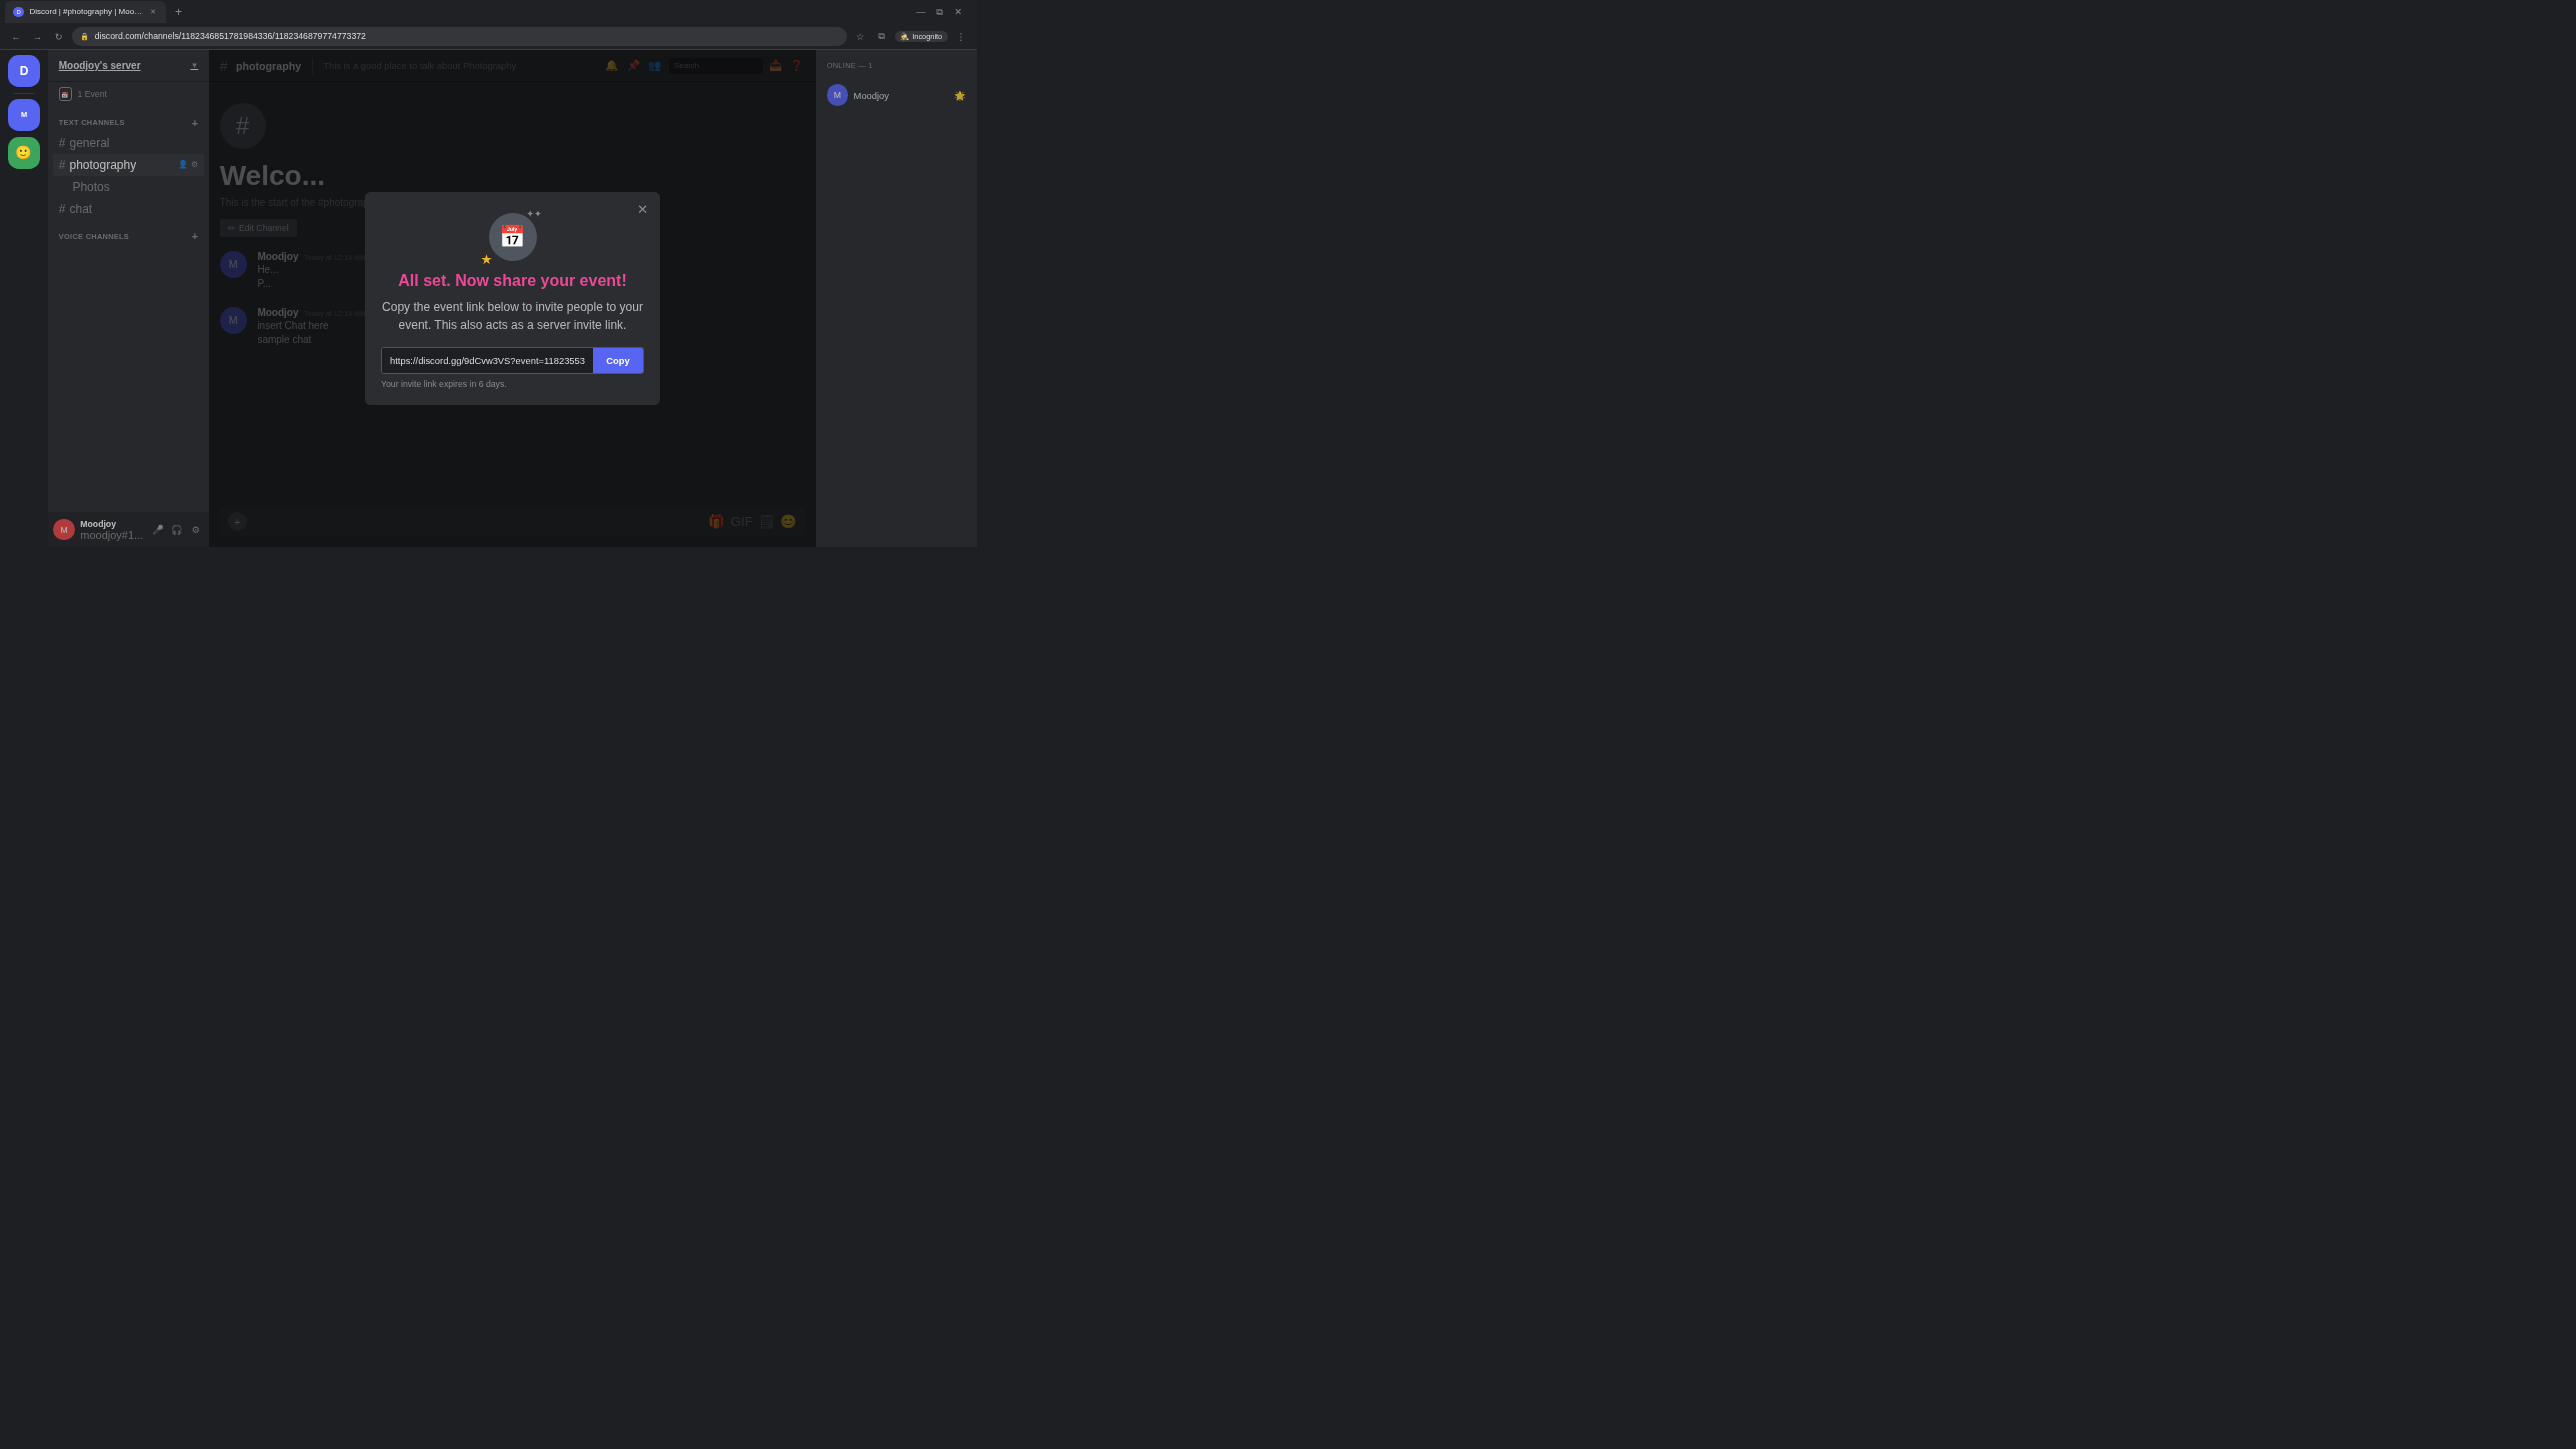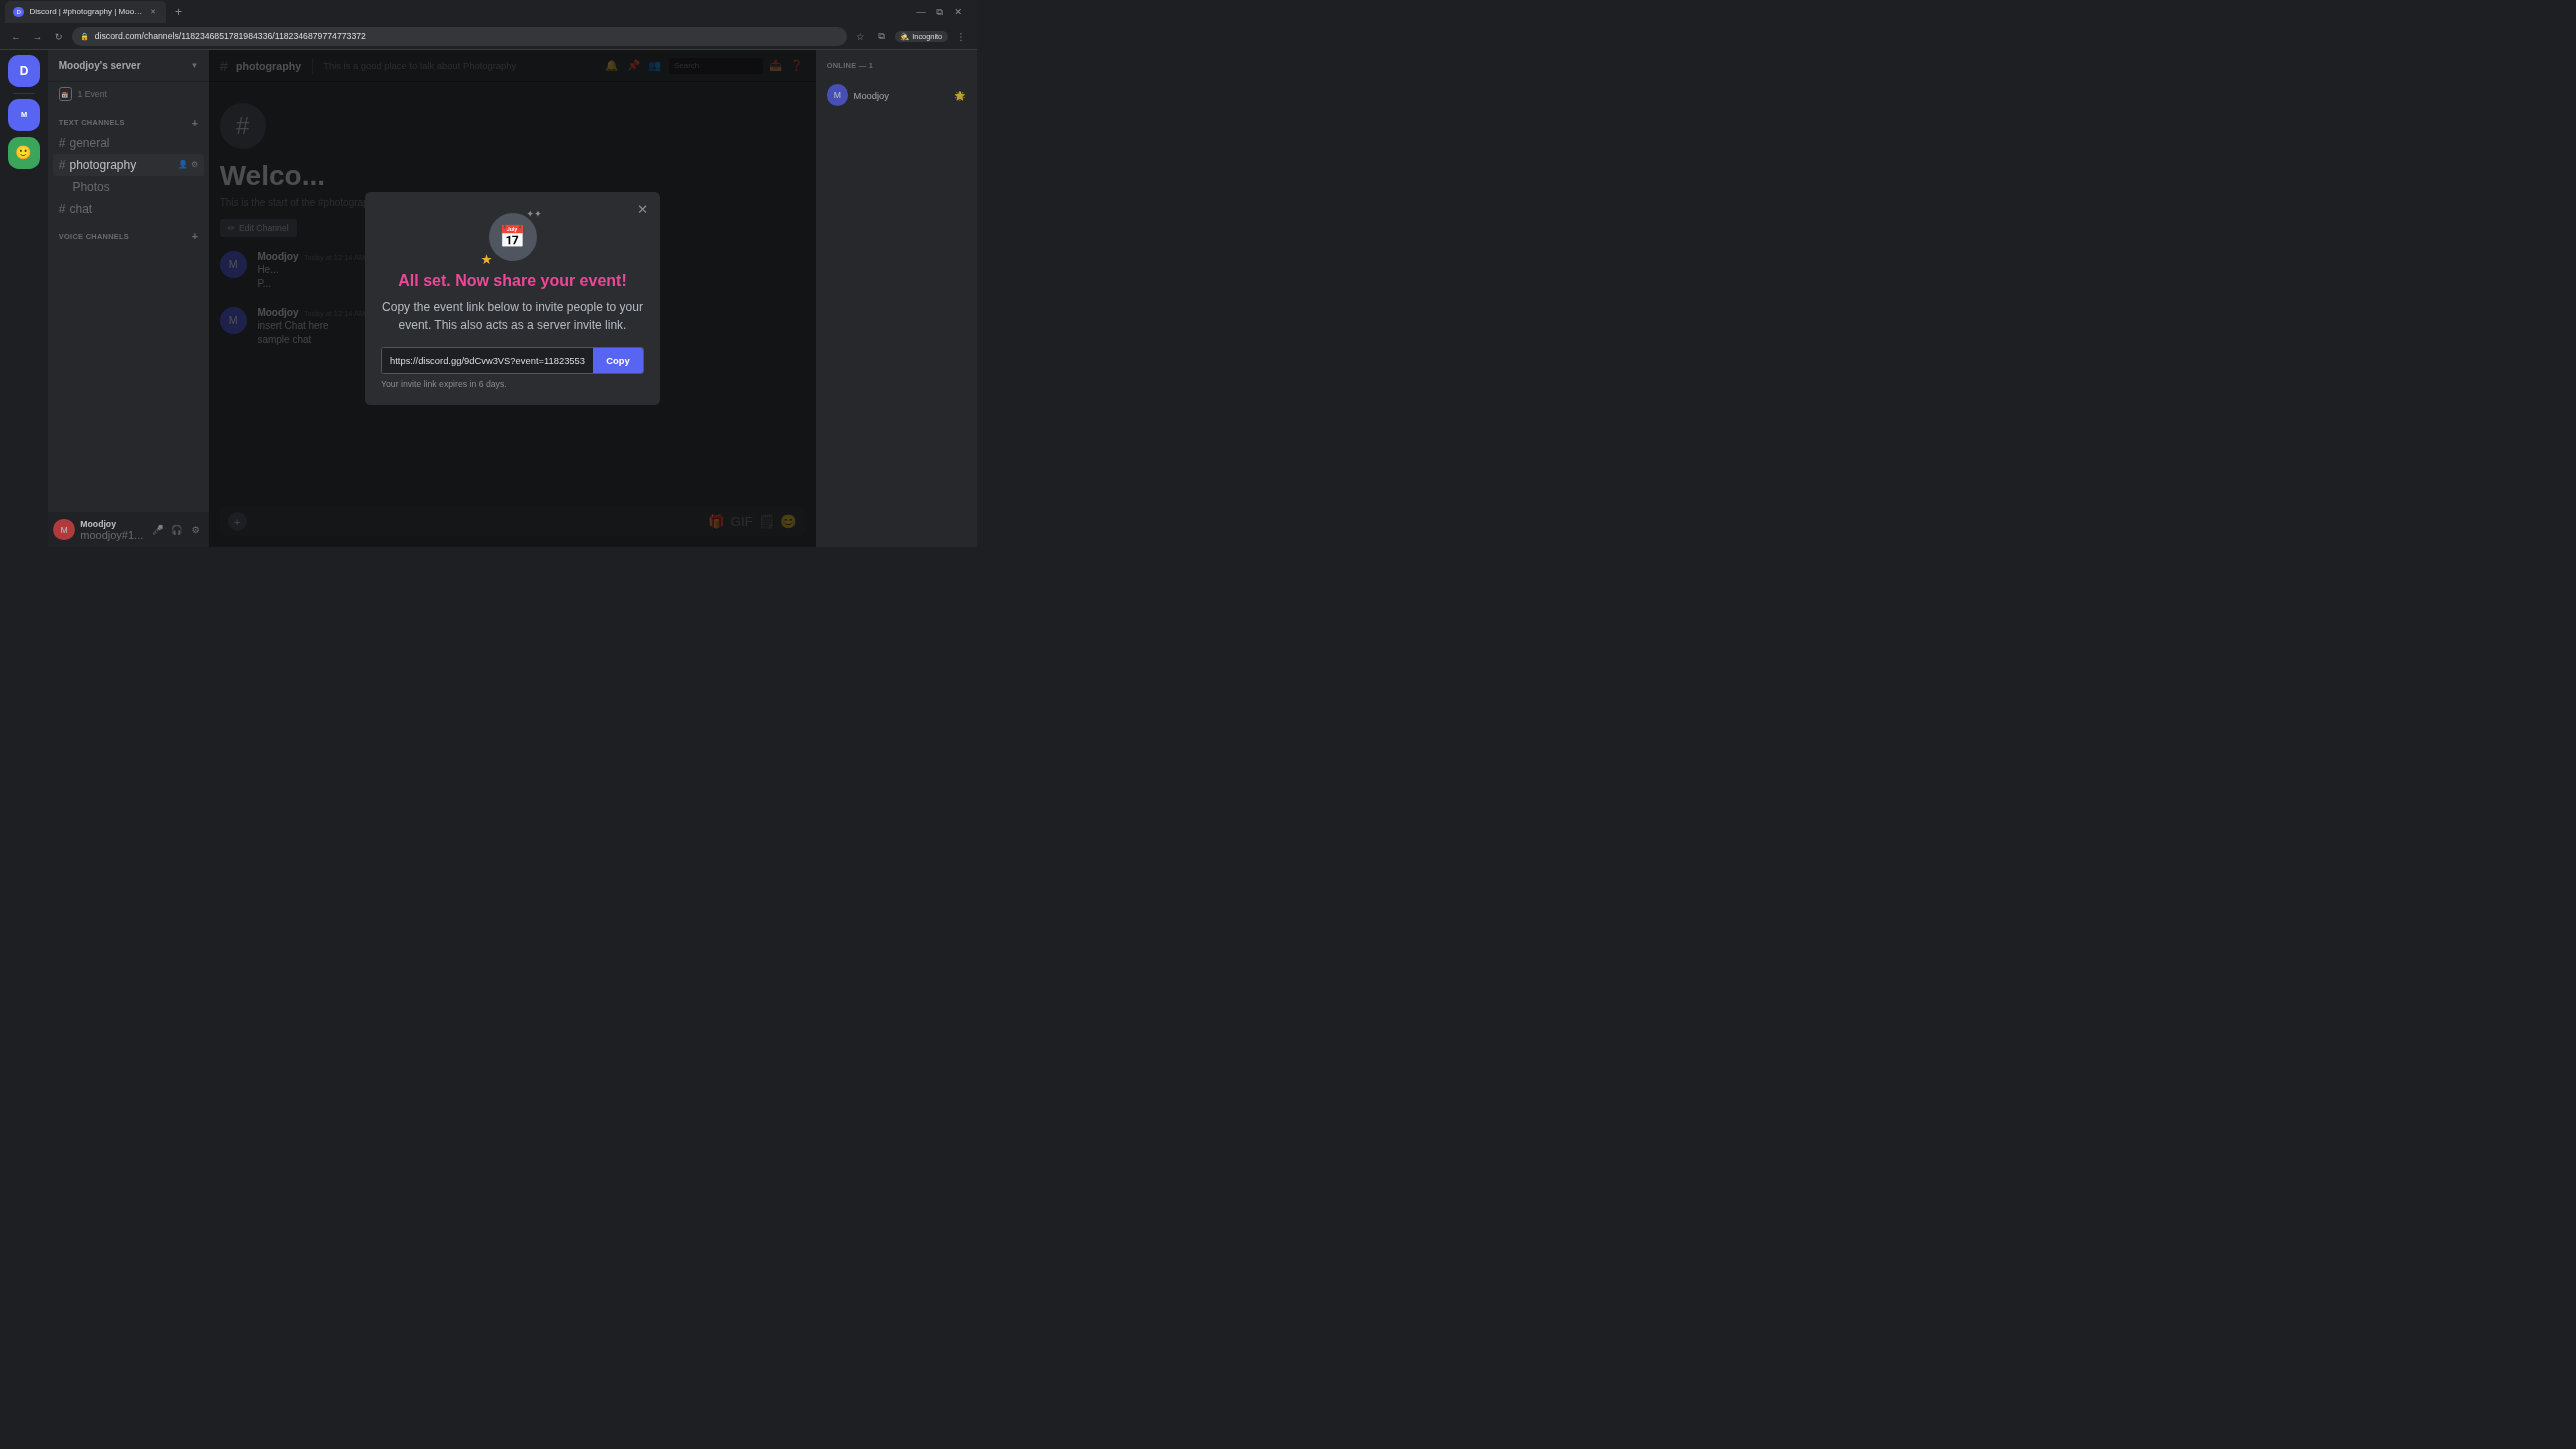--- a/index.html
+++ b/index.html
@@ -200,20 +200,21 @@
     .server-header {
       height: 32px;
       display: flex;
       align-items: center;
       padding: 0 10.7px;
       border-bottom: 0.7px solid #1e1f22;
       font-weight: 600;
       font-size: 10px;
       cursor: pointer;
       gap: 19px;
+      text-decoration: underline;
     }
     .server-header .chevron {
       margin-left: auto;
       color: #8a8a8a;
       font-size: 8px;
     }
     .events-bar {
       padding: 5.4px 10.7px;
       display: flex;
       align-items: center;
@@ -496,21 +497,21 @@
     .right-sidebar {
       width: 161px;
       background: #2b2d31;
       display: flex;
       flex-direction: column;
       flex-shrink: 0;
     }
     .online-header {
       padding: 10.7px;
       font-size: 7.4px;
-      font-weight: 700;
+      font-weight: 400;
       color: #8a8a8a;
       text-transform: uppercase;
       letter-spacing: 0.3px;
     }
     .member-item {
       display: flex;
       align-items: center;
       gap: 5.4px;
       padding: 4px 10.7px;
       cursor: pointer;

